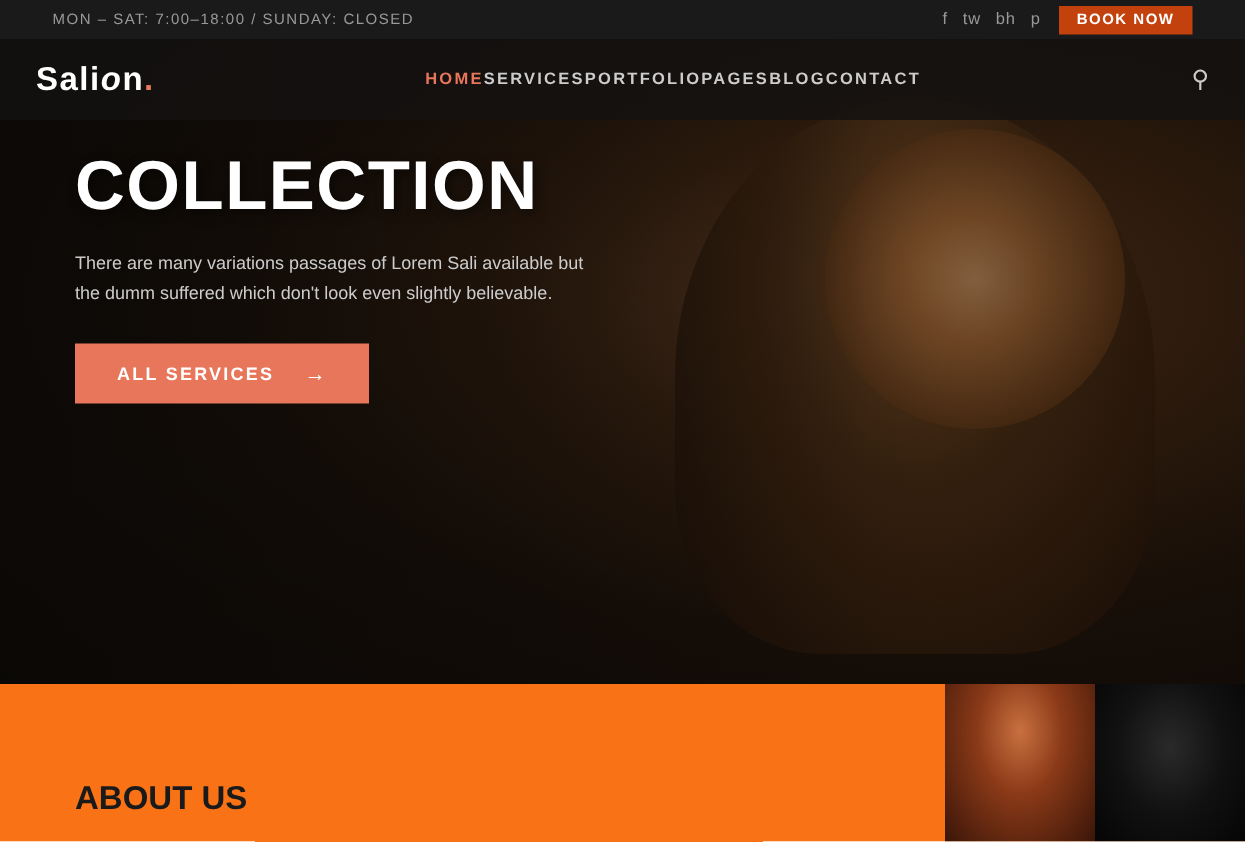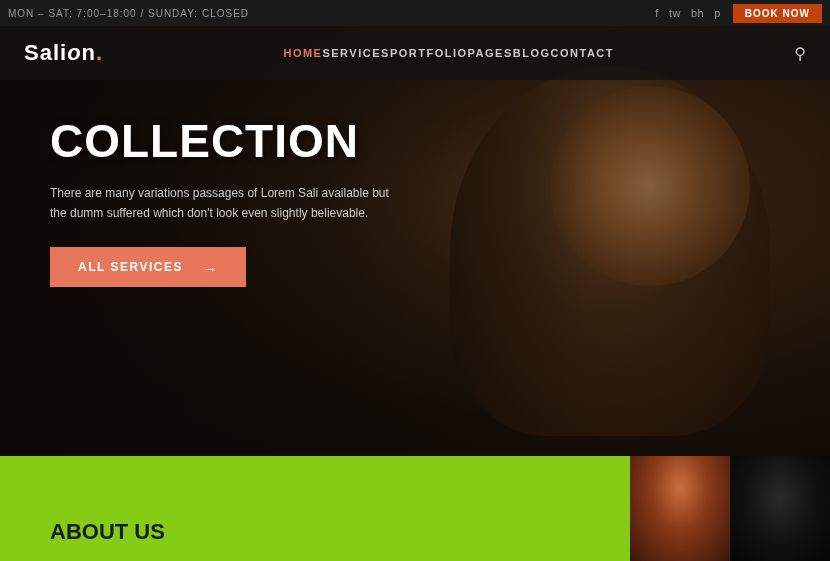--- a/index.html
+++ b/index.html
@@ -4,21 +4,21 @@
   <style>
     * { margin: 0; padding: 0; box-sizing: border-box; }
     body { width: 830px; height: 561px; overflow: hidden; font-family: 'Arial', sans-serif; background: #fff; }
 
     
     .top-bar {
       background: #1a1a1a;
       color: #aaa;
       font-size: 10px;
       letter-spacing: 0.5px;
-      padding: 0 8px;
+      padding: 0 35px;
       height: 26px;
       display: flex;
       align-items: center;
       justify-content: space-between;
     }
     .top-bar-left { color: #999; font-size: 10px; text-transform: uppercase; letter-spacing: 1px; }
     .top-bar-right { display: flex; align-items: center; gap: 12px; }
     .social-icons { display: flex; gap: 10px; }
     .social-icon { color: #999; font-size: 11px; cursor: pointer; }
     .book-now-btn {
@@ -113,21 +113,21 @@
       position: absolute;
       right: 80px; top: 60px;
       width: 200px; height: 200px;
       background: radial-gradient(ellipse, #c9986a 0%, #a06535 30%, #5a3415 70%);
       border-radius: 50%;
       opacity: 0.6;
     }
 
     .hero-content {
       position: absolute;
-      top: 90px;
+      top: 72px;
       left: 50px;
       z-index: 2;
       color: #fff;
       max-width: 420px;
     }
     .hero-title {
       font-size: 46px;
       font-weight: 900;
       line-height: 1.1;
       text-transform: uppercase;
@@ -154,21 +154,21 @@
       text-transform: uppercase;
       cursor: pointer;
       display: inline-flex;
       align-items: center;
       gap: 20px;
     }
     .hero-btn .arrow { font-size: 14px; }
 
     
     .below-hero {
-      background: #84cc16;
+      background: #f97316;
       height: 105px;
       display: flex;
       align-items: flex-start;
       padding: 24px 50px 0;
       position: relative;
     }
     .about-title {
       font-size: 22px;
       font-weight: 900;
       color: #1a1a1a;

